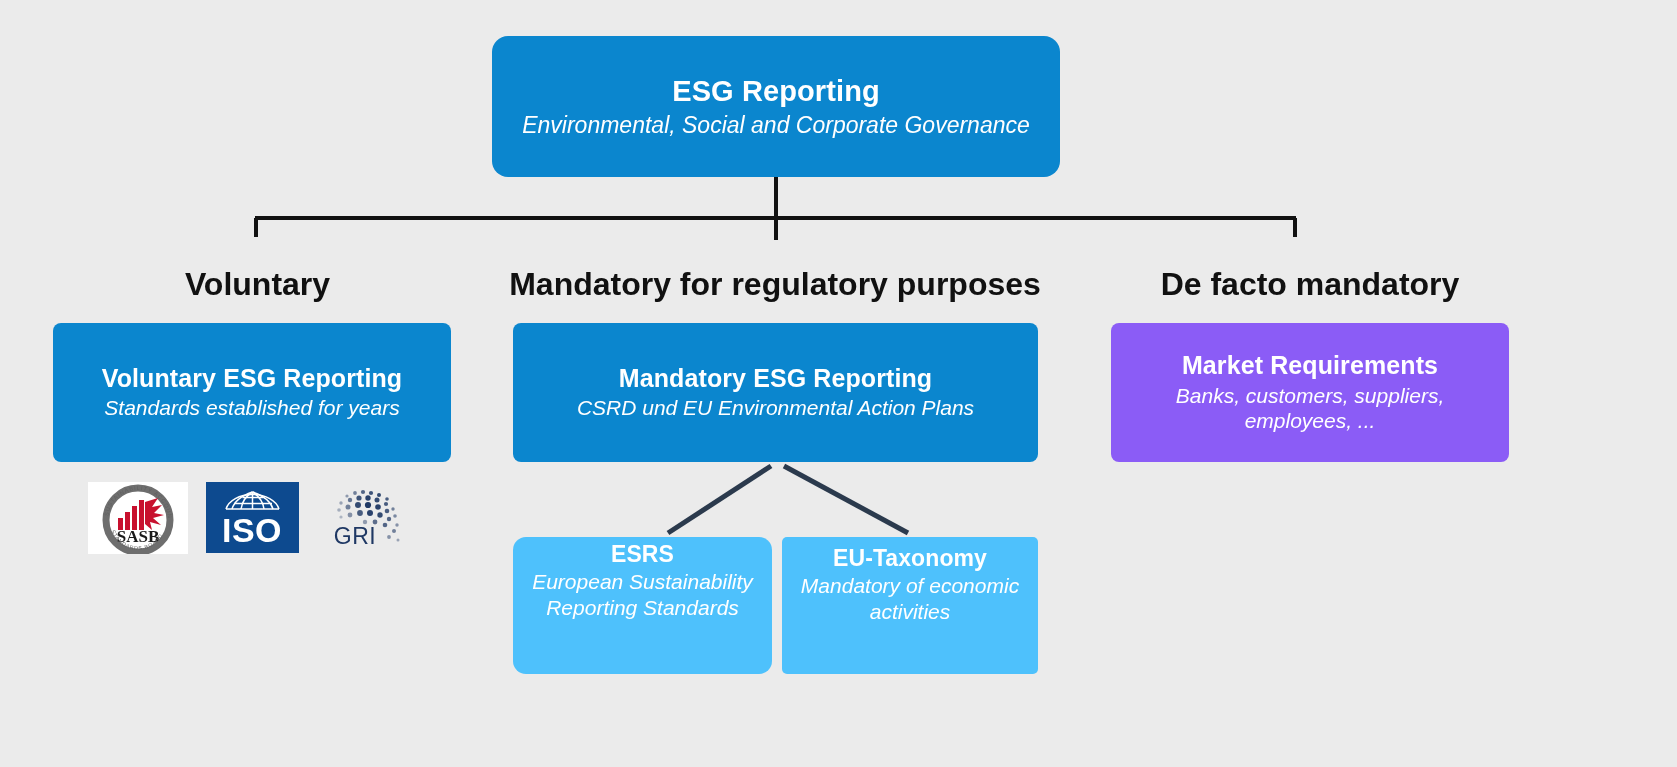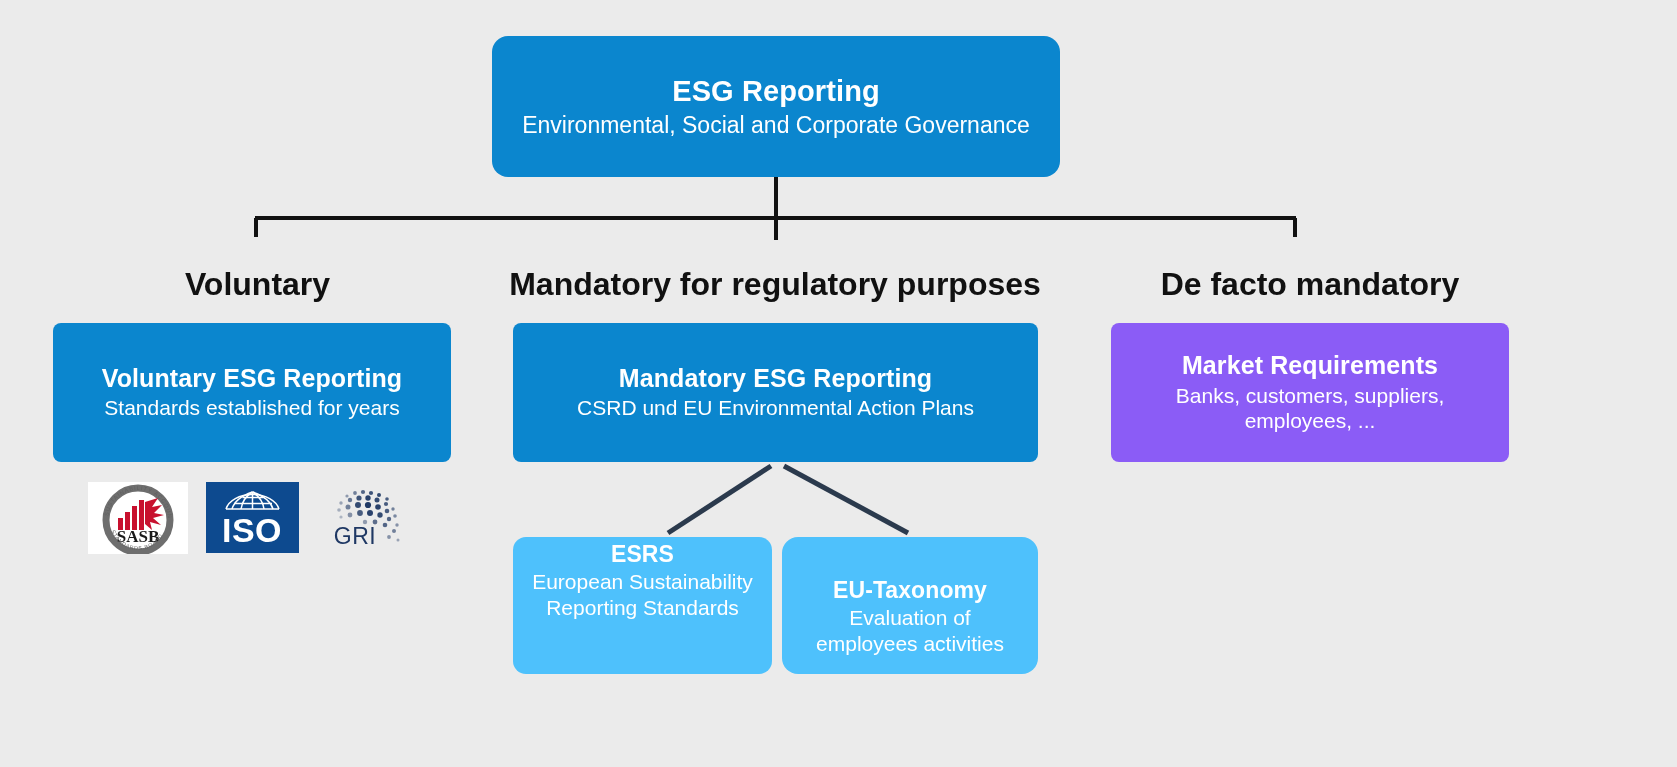--- a/index.html
+++ b/index.html
@@ -30,20 +30,21 @@
     padding:6px 14px;
   }
   .node .title{
     font-weight:bold;
     line-height:1.18;
     letter-spacing:.1px;
   }
   .node .sub{
     font-weight:400;
     line-height:1.22;
+    font-style:italic;
   }
 
   
   #node-root{
     left:492px;top:36px;width:568px;height:141px;
     background:#0b86ce;
     border-radius:16px;
   }
   #node-root .title{font-size:29px;margin-bottom:2px;}
   #node-root .sub{font-size:23px;}
@@ -91,23 +92,23 @@
     border-radius:13px;
     justify-content:flex-start;
     padding-top:4px;
   }
   #node-esrs .title{font-size:23px;margin-bottom:1px;}
   #node-esrs .sub{font-size:21px;}
 
   #node-eutax{
     left:782px;top:537px;width:256px;height:137px;
     background:#4ec1fc;
-    border-radius:16px;
+    border-radius:5px;
     justify-content:flex-start;
-    padding-top:40px;
+    padding-top:8px;
   }
   #node-eutax .title{font-size:23px;margin-bottom:1px;}
   #node-eutax .sub{font-size:21px;}
 
   
   #logos{position:absolute;left:88px;top:482px;z-index:3;display:flex;align-items:flex-start;gap:18px;}
   .logo{position:relative;}
 
   .logo-sasb{width:100px;height:72px;background:#ffffff;}
   .logo-iso{width:93px;height:71px;background:#0d4a8f;}
@@ -158,21 +159,21 @@
     <div class="sub">Banks, customers, suppliers, employees, ...</div>
   </div>
 
   <div class="node" id="node-esrs">
     <div class="title">ESRS</div>
     <div class="sub">European Sustainability Reporting Standards</div>
   </div>
 
   <div class="node" id="node-eutax">
     <div class="title">EU-Taxonomy</div>
-    <div class="sub">Evaluation of employees activities</div>
+    <div class="sub">Mandatory of economic activities</div>
   </div>
 
   <div id="logos">
 
     <div class="logo logo-sasb">
       <svg viewBox="0 0 100 72" width="100" height="72" xmlns="http://www.w3.org/2000/svg">
         <rect x="0" y="0" width="100" height="72" fill="#ffffff"></rect>
         <circle cx="50" cy="38" r="32" fill="none" stroke="#6e6e6e" stroke-width="7"></circle>
         <circle cx="50" cy="38" r="26" fill="#ffffff"></circle>
 

